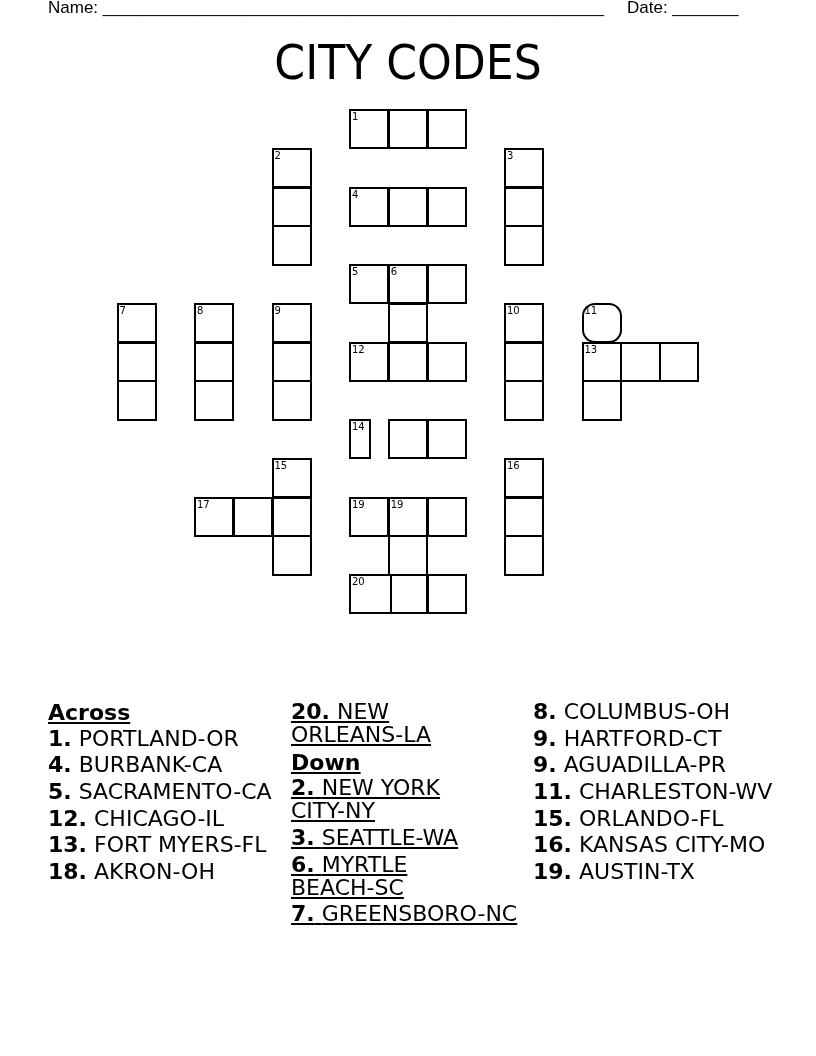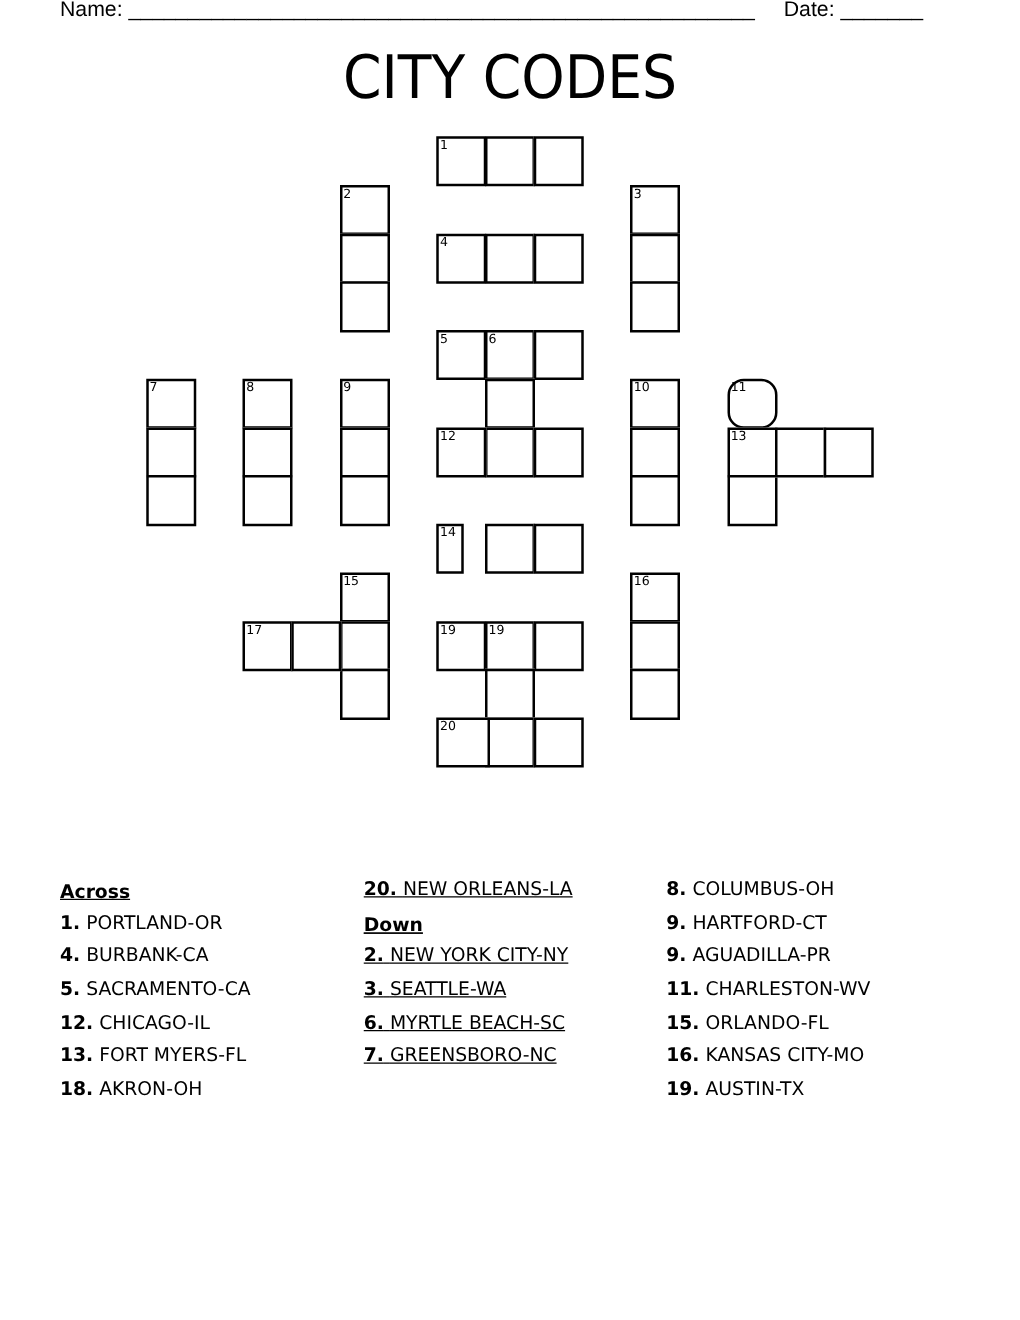--- a/index.html
+++ b/index.html
@@ -3,21 +3,21 @@
   <meta charset="utf-8">
   <style>
     html, body { margin: 0; padding: 0; background: #ffffff; }
     body { width: 816px; height: 1056px; position: relative; overflow: hidden; color: #000; }
     .header-line { position: absolute; top: -2px; left: 48px; font-family: "Liberation Sans", sans-serif; font-size: 17px; color: #000; white-space: pre; }
     .date-line { position: absolute; top: -2px; left: 627px; font-family: "Liberation Sans", sans-serif; font-size: 17px; white-space: pre; }
     .title { position: absolute; top: 34px; left: 0; width: 816px; text-align: center; font-family: "DejaVu Sans", sans-serif; font-size: 48px; letter-spacing: 0px; transform: scaleX(0.92); transform-origin: 408px 0; }
     .grid { position: absolute; left: 0; top: 0; width: 816px; height: 660px; }
     .cell { position: absolute; width: 38.75px; height: 38.75px; box-sizing: border-box; border: 2px solid #000; background: #fff; }
     .cell .num { position: absolute; top: 0px; left: 1px; font-family: "DejaVu Sans", sans-serif; font-size: 10px; line-height: 11px; }
-    .clues { position: absolute; top: 700px; font-family: "DejaVu Sans", sans-serif; font-size: 15px; line-height: 26.7px; width: 235px; }
+    .clues { position: absolute; top: 700px; font-family: "DejaVu Sans", sans-serif; font-size: 22px; line-height: 26.7px; width: 235px; }
     .clues .heading { font-weight: bold; text-decoration: underline; }
     .clue { line-height: 23px; margin-bottom: 3.7px; }
     .clue .n { font-weight: bold; }
   </style>
 </head>
 <body>
 
 <div class="header-line">Name: _____________________________________________________</div>
 <div class="date-line">Date: _______</div>
 <div class="title">CITY CODES</div>

